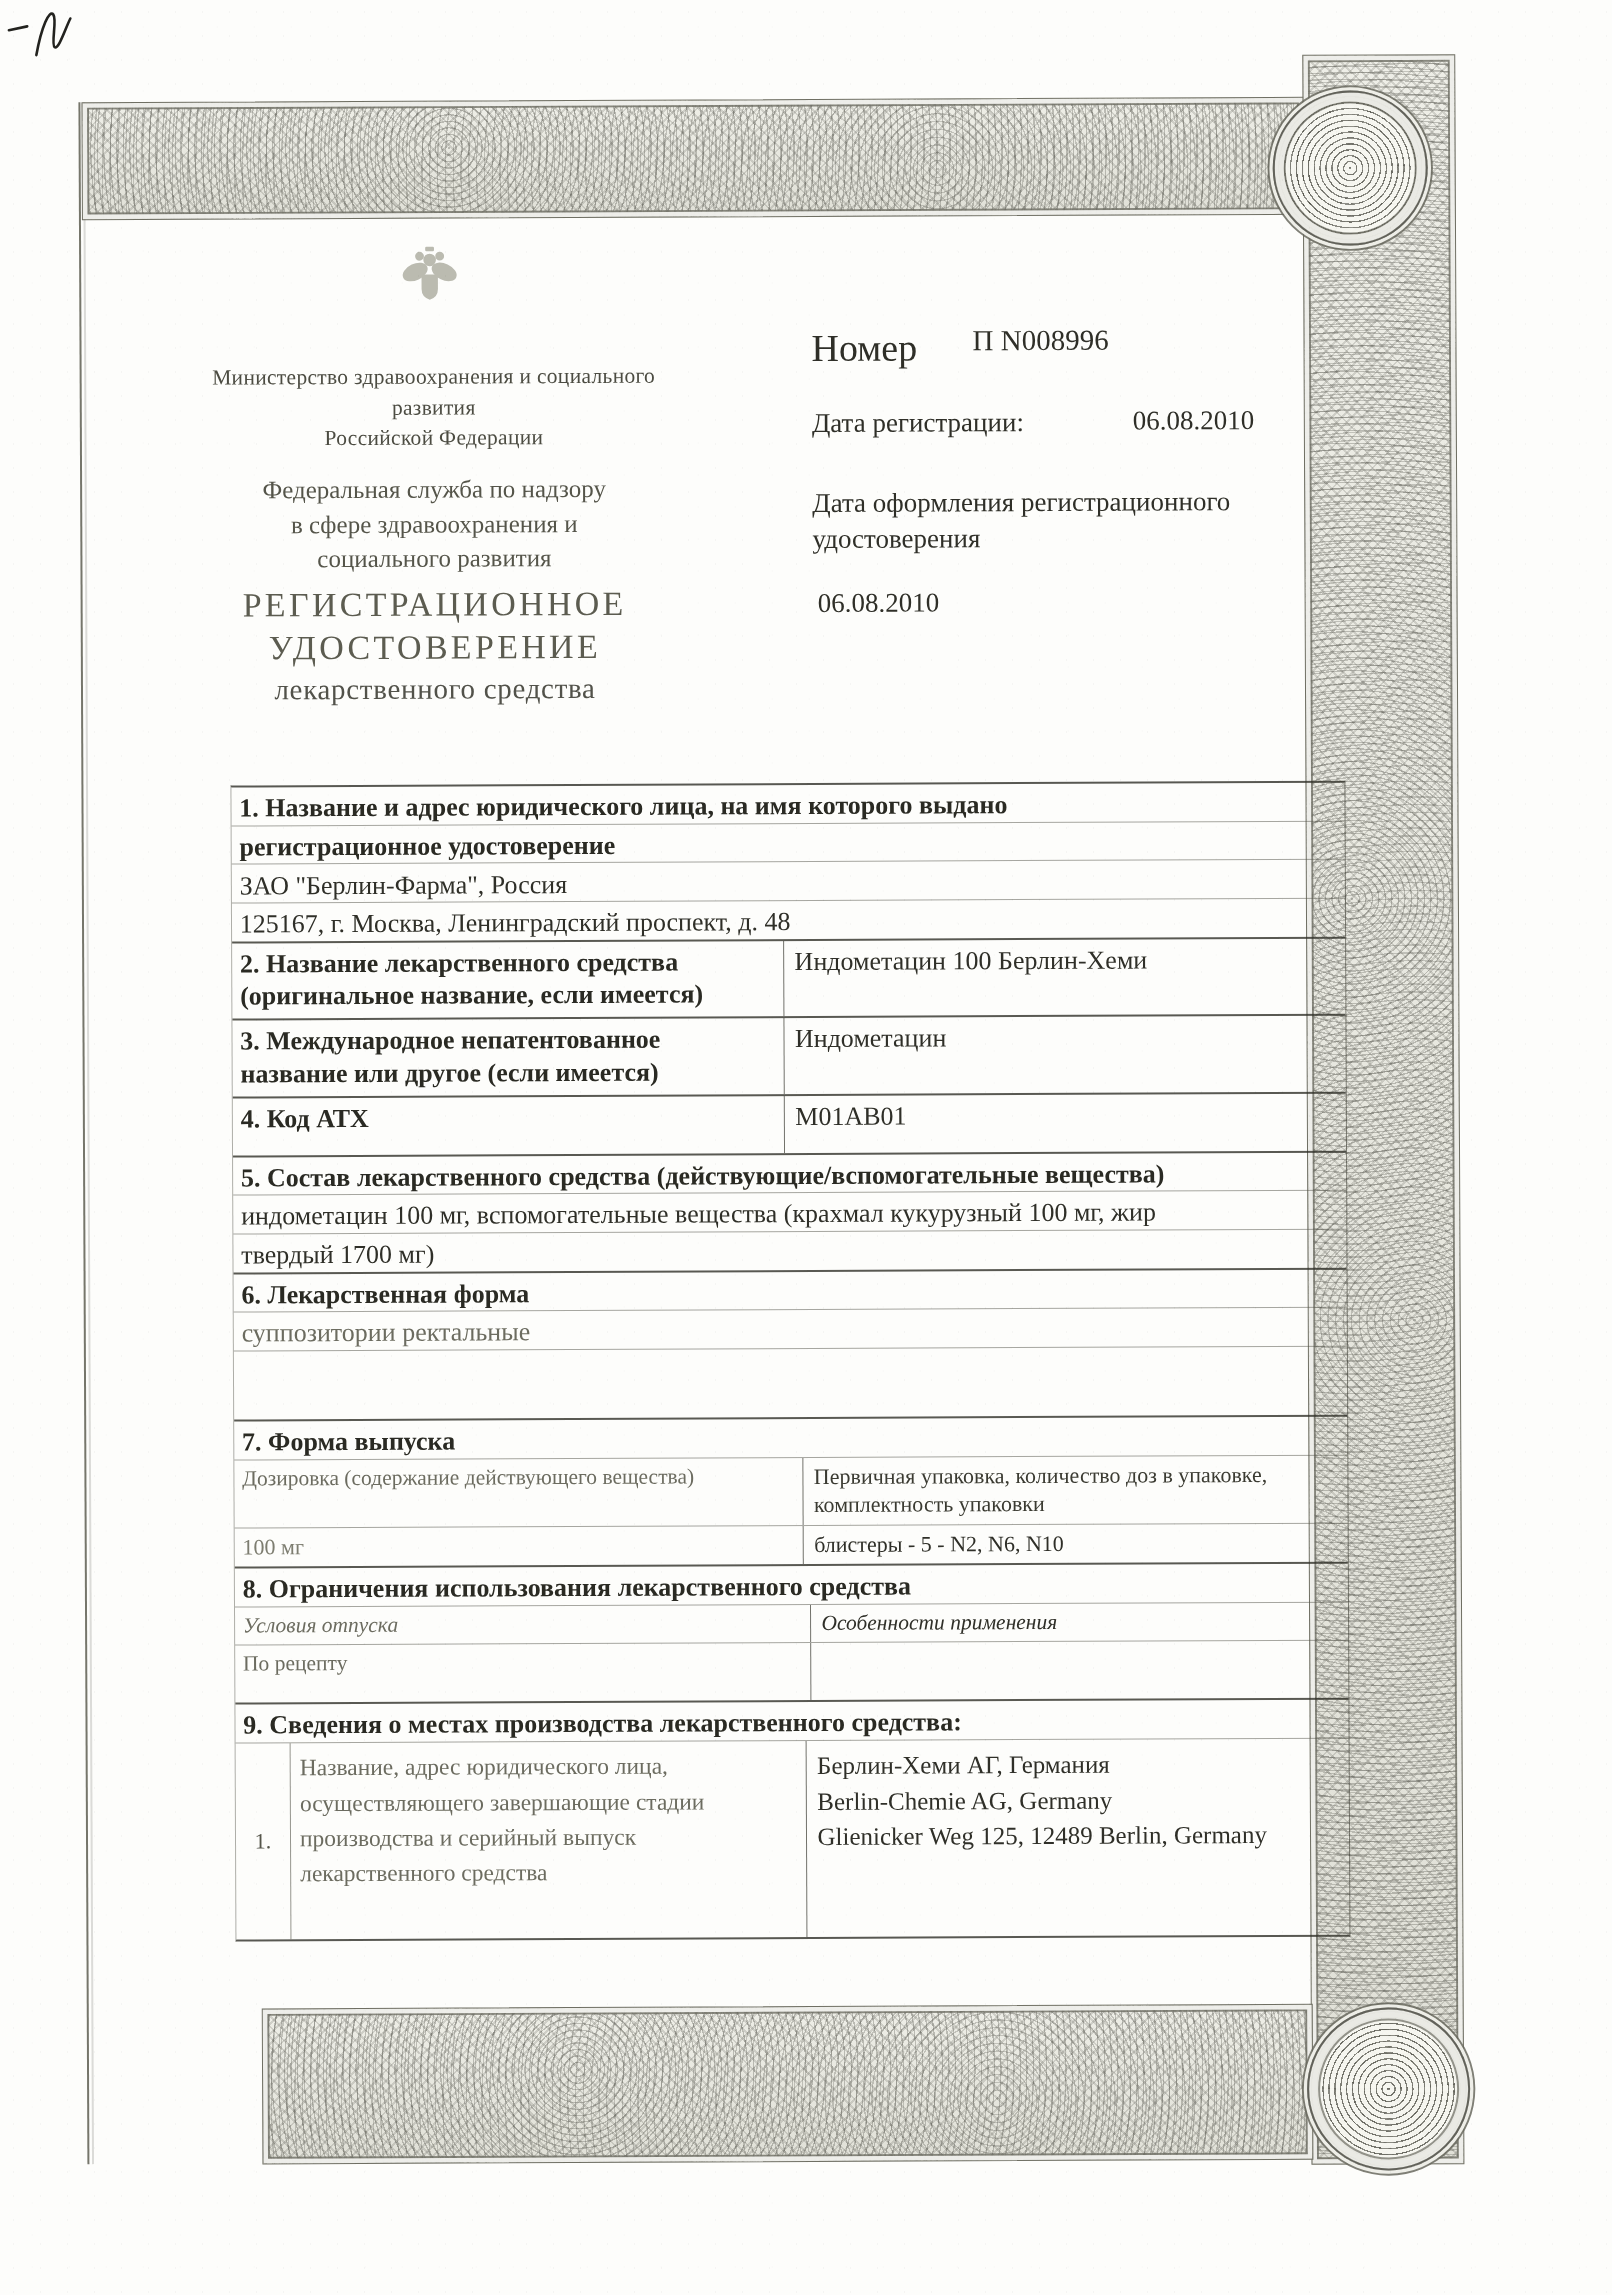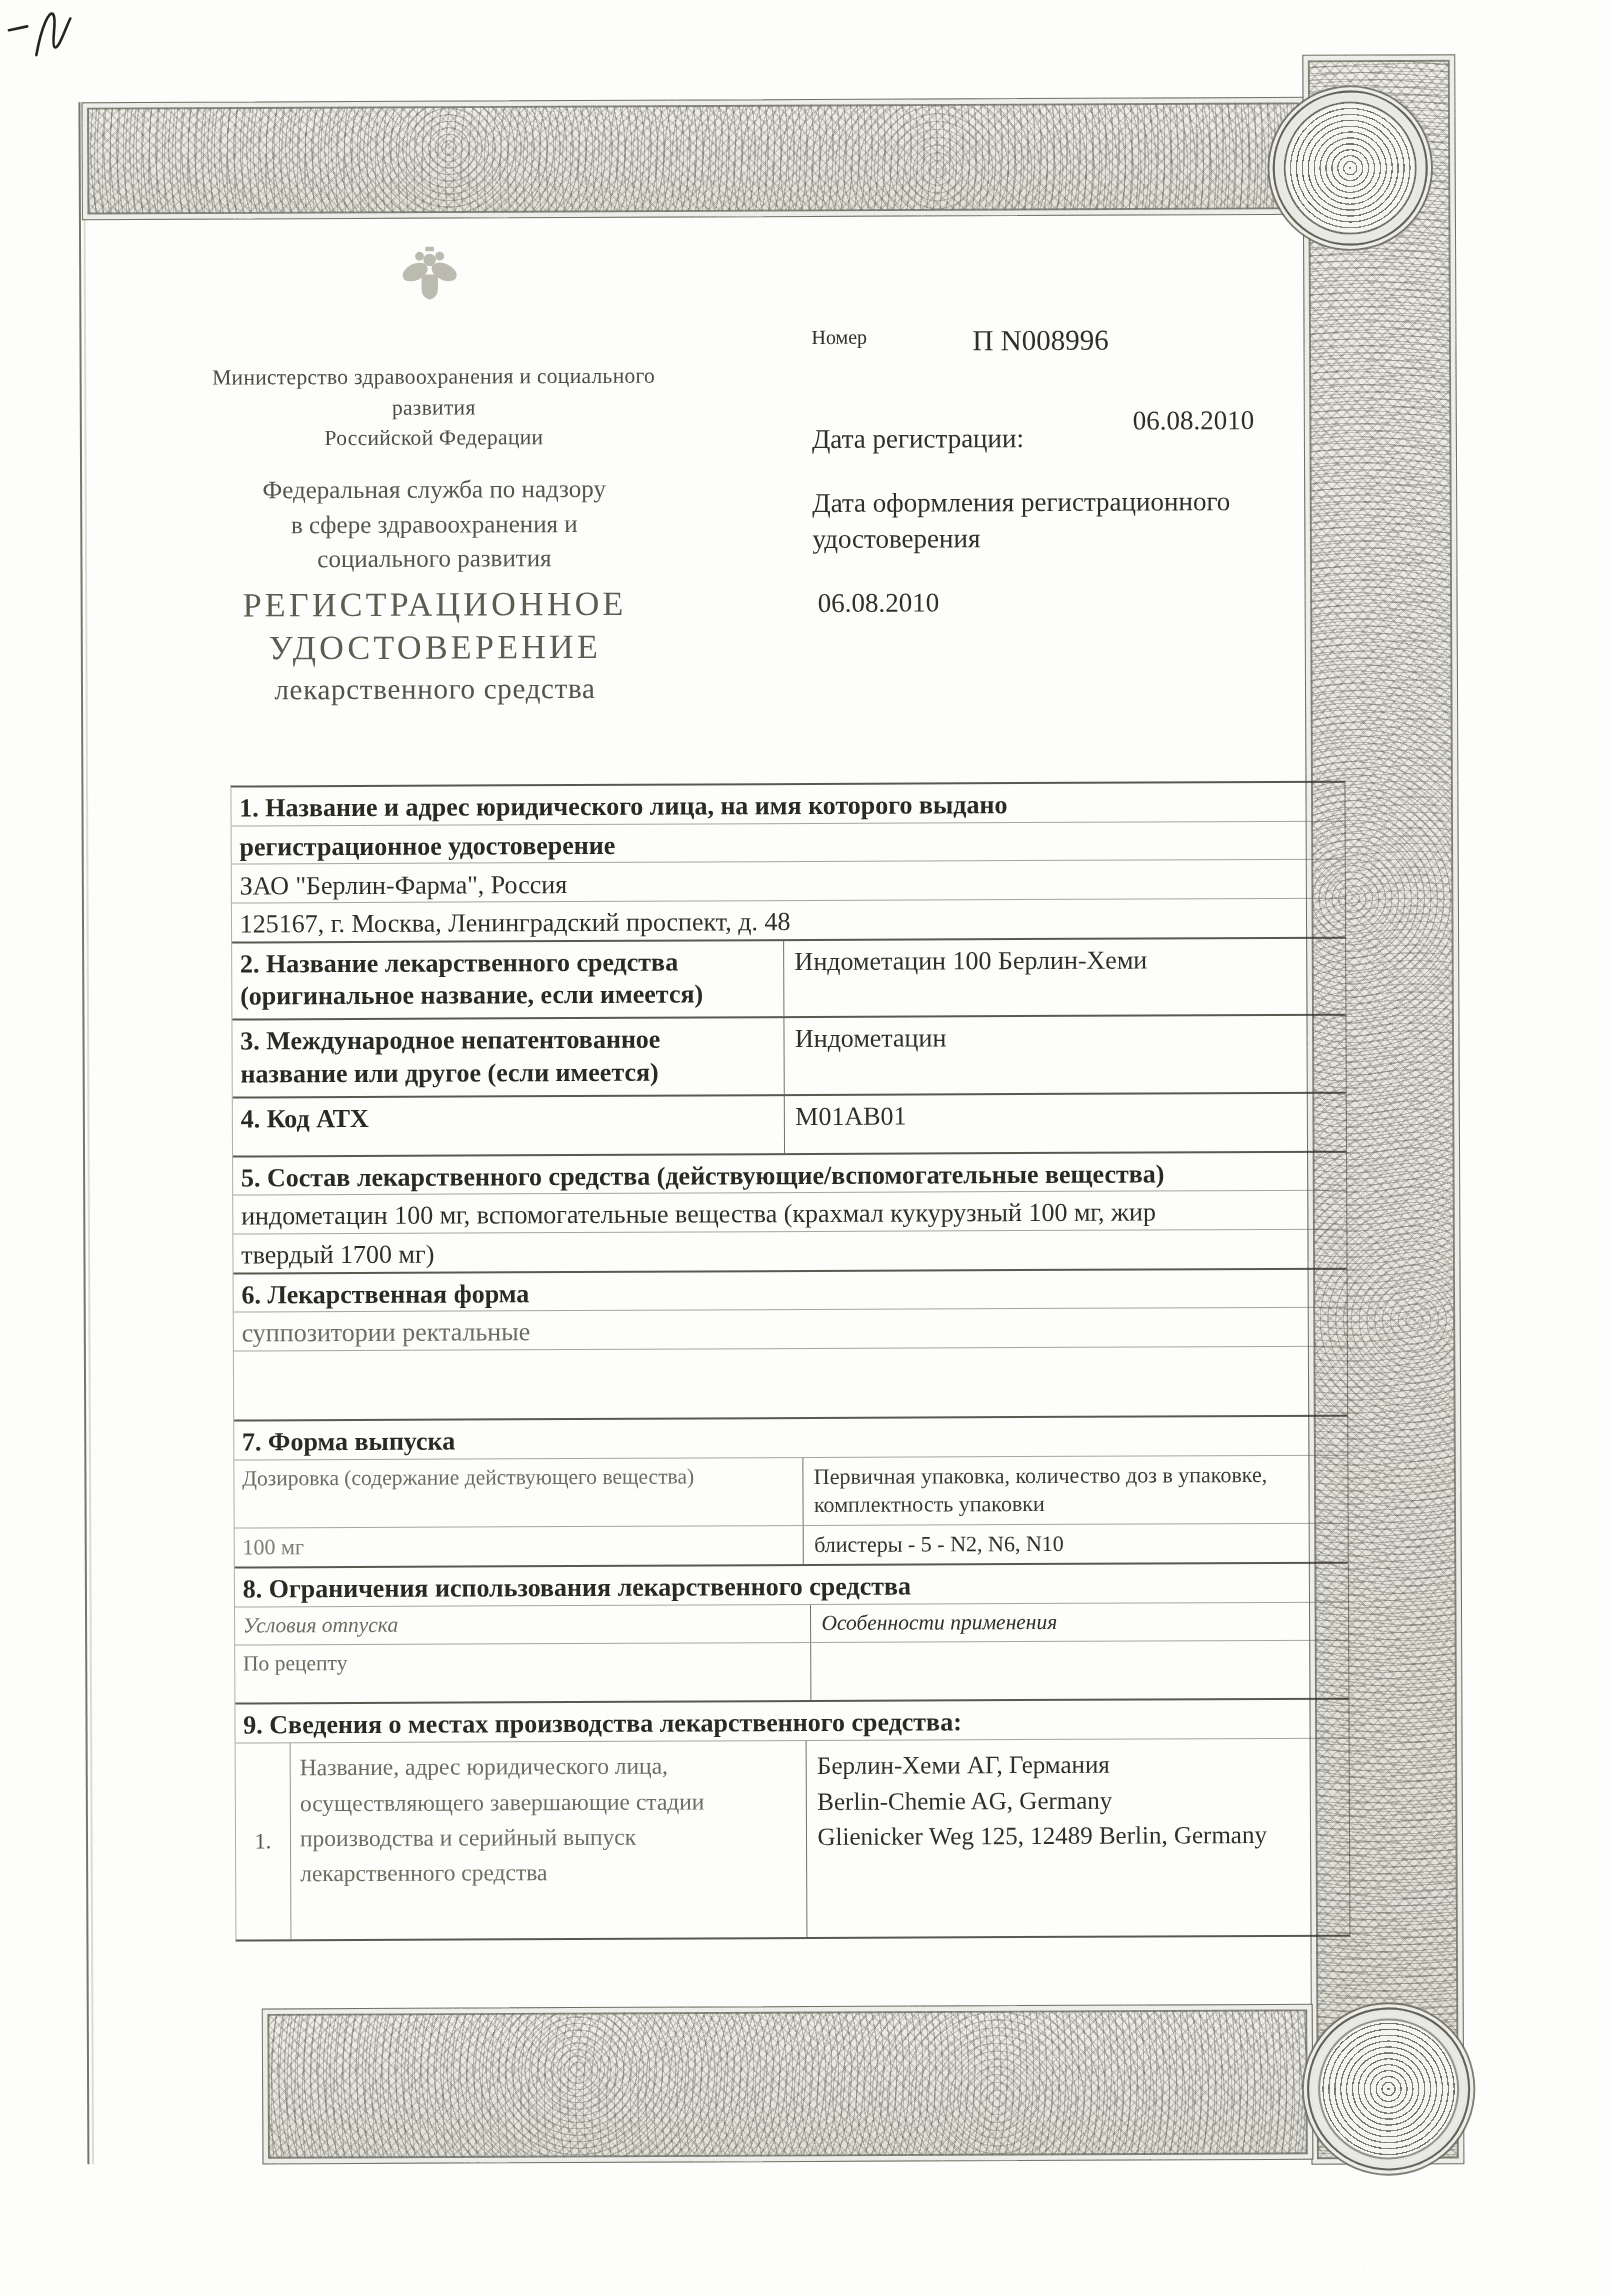--- a/index.html
+++ b/index.html
@@ -46,23 +46,23 @@
 
   
   .emblem{position:absolute;left:402px;top:241px;width:63px;height:70px;opacity:.85;}
   .ministry{position:absolute;left:150px;top:360px;width:574px;text-align:center;font-size:21.5px;line-height:1.42;color:#4c4c42;letter-spacing:0.3px;}
   .service{position:absolute;left:176px;top:471px;width:522px;text-align:center;font-size:25px;line-height:1.38;color:#55554a;}
   .doc-title{position:absolute;left:163px;top:582px;width:548px;text-align:center;color:#5c5c50;}
   .doc-title .t1{font-size:34px;letter-spacing:3.3px;line-height:1.25;}
   .doc-title .t2{font-size:29px;letter-spacing:0.7px;margin-top:3.9px;color:#52524a;}
 
   .f{position:absolute;white-space:nowrap;}
-  .number-label{left:815px;top:326px;font-size:20px;}
+  .number-label{left:815px;top:326px;font-size:38px;}
   .number-value{left:976px;top:325px;font-size:29px;}
-  .regdate-label{left:815px;top:408px;font-size:27px;margin-top:16px;}
+  .regdate-label{left:815px;top:408px;font-size:27px;}
   .regdate-value{left:1136px;top:407px;font-size:27px;}
   .issue-label{position:absolute;left:815px;top:485px;width:515px;font-size:27px;line-height:1.35;}
   .issue-value{left:820px;top:588px;font-size:27px;}
 
   
   .doc-table{
     position:absolute;left:232px;top:783px;width:1115px;box-sizing:border-box;
     font-size:26px;line-height:1.25;
     border-top:2px solid rgba(48,48,40,.8);
     border-bottom:2px solid rgba(48,48,40,.8);

